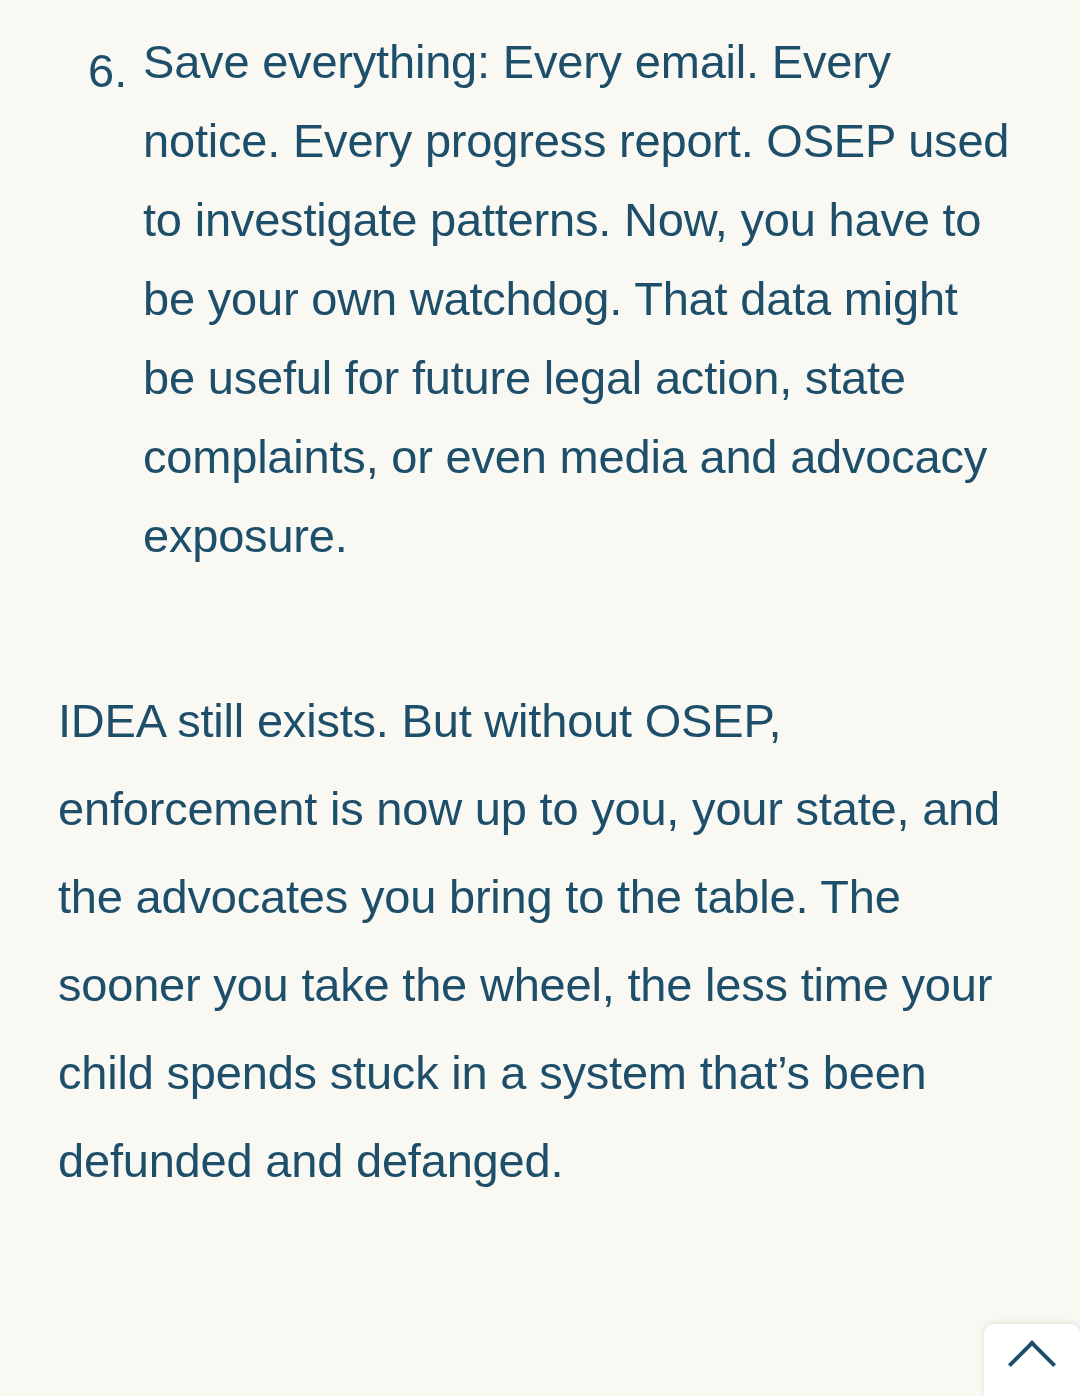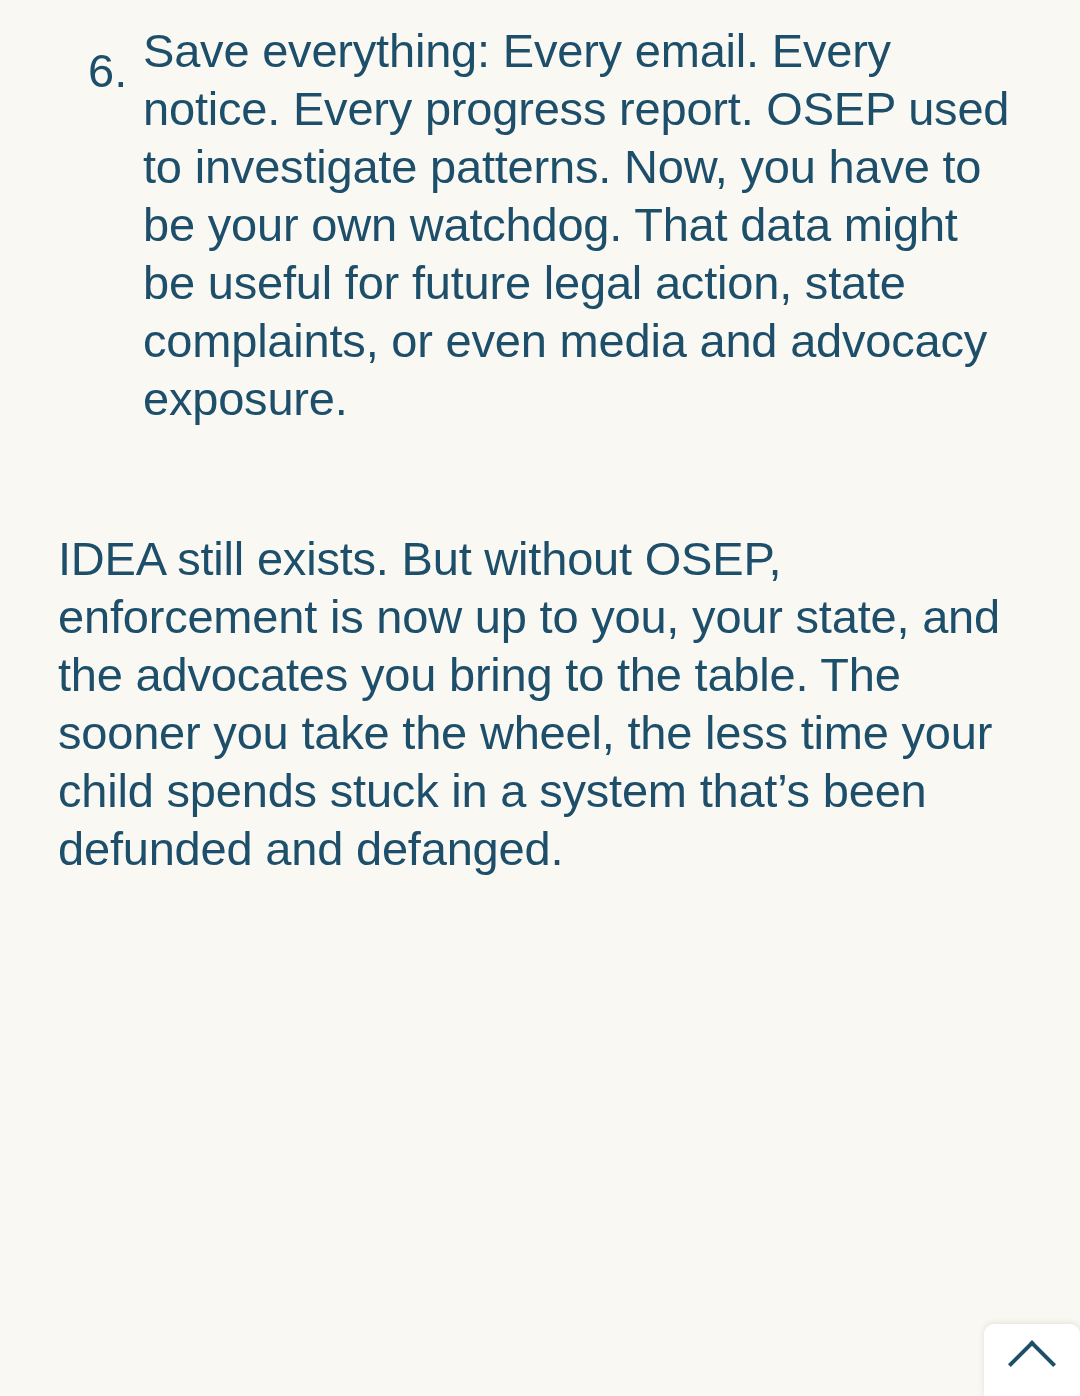--- a/index.html
+++ b/index.html
@@ -33,28 +33,28 @@
     text-align: left;
     font-size: 47px;
     line-height: 97px;
     color: #1d4f6b;
     padding-left: 30px;
     box-sizing: border-box;
   }
   .item-text {
     flex: 1 1 auto;
     font-size: 47px;
-    line-height: 58px;
+    line-height: 79px;
     color: #1d4f6b;
     letter-spacing: -0.2px;
   }
   .closing-paragraph {
     margin-top: 102px;
     font-size: 47px;
-    line-height: 58px;
+    line-height: 88px;
     color: #1d4f6b;
     letter-spacing: -0.2px;
   }
   .scroll-top-button {
     position: absolute;
     right: 0px;
     bottom: 0px;
     width: 96px;
     height: 72px;
     background: #ffffff;

